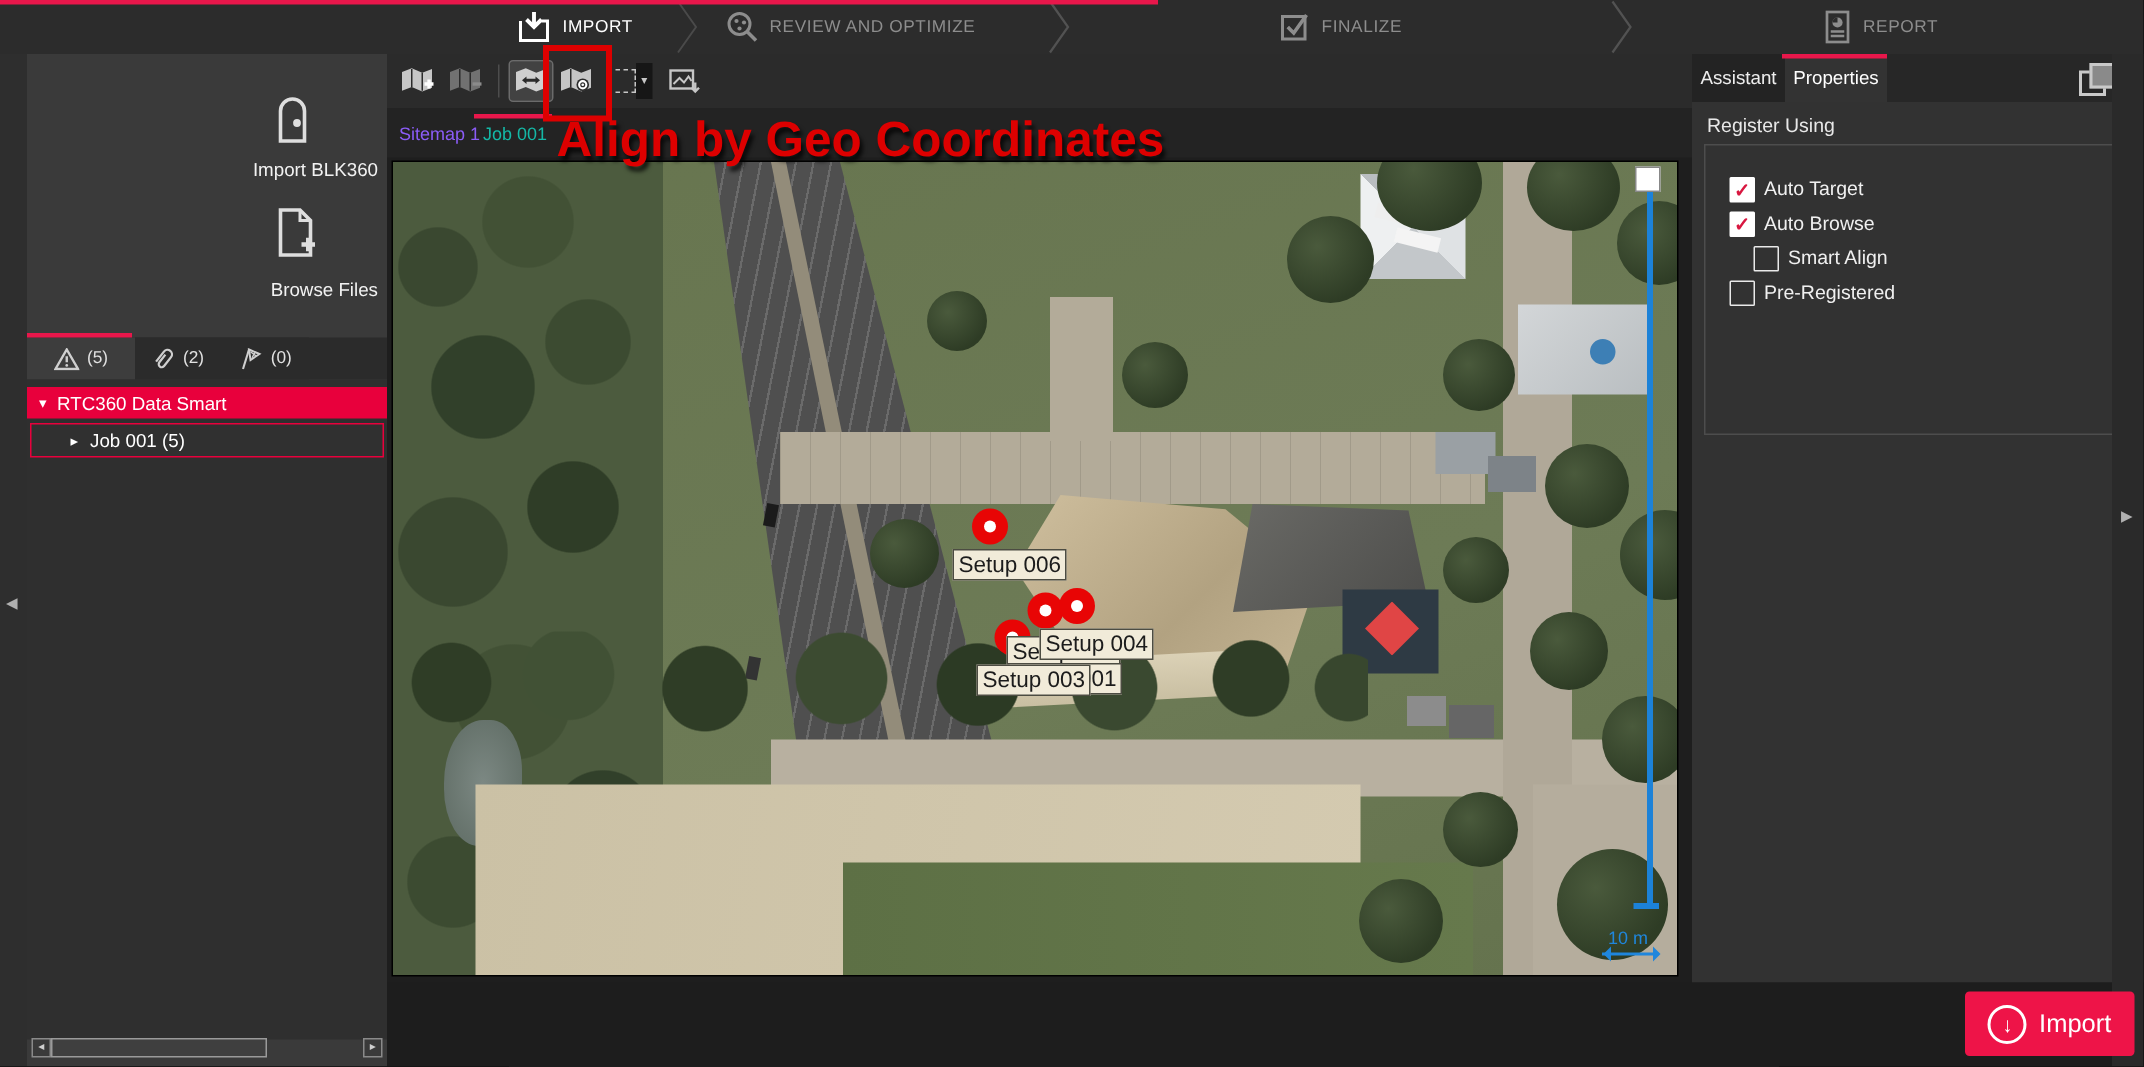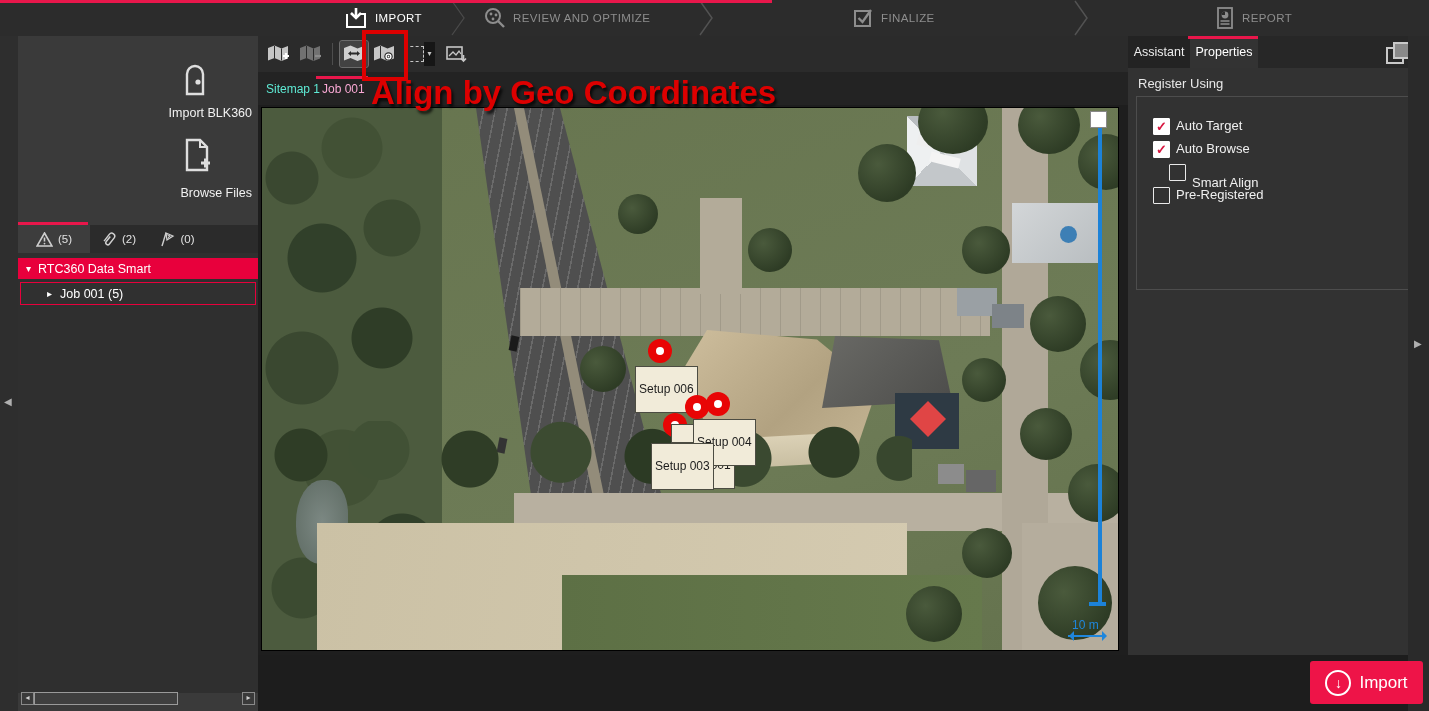--- a/index.html
+++ b/index.html
@@ -19,25 +19,25 @@
   .ltab{position:absolute;top:189px;height:28px;display:flex;align-items:center;justify-content:center;gap:5px;background:#2b2b2b;color:#e2e2e2;font-size:11.5px;}
   .ltab.active{background:#3d3d3d;}
   .tree-root{position:absolute;left:0;top:222px;width:240px;height:21px;background:#e8003c;color:#fff;font-size:12.5px;display:flex;align-items:center;}
   .tree-child{position:absolute;left:2px;top:246px;width:234px;height:21px;border:1px solid #e8003c;color:#fff;font-size:12.5px;display:flex;align-items:center;background:#303030;}
   .scrollbtn{position:absolute;width:11px;height:11px;border:1px solid #8a8a8a;color:#cfcfcf;font-size:8px;line-height:10px;text-align:center;background:#3a3a3a;}
   
   #toolbar{position:absolute;left:258px;top:36px;width:870px;height:36px;background:#2b2b2b;border-bottom:1px solid #1b1b1b;}
   .tbtn{position:absolute;top:5px;width:28px;height:26px;display:flex;align-items:center;justify-content:center;border-radius:2px;}
   .tbtn.sel{background:#424242;outline:1px solid #6b6b6b;}
   #maptabs{position:absolute;left:258px;top:72px;width:870px;height:33px;background:#232323;}
-  .mtab{position:absolute;top:0;height:33px;display:flex;align-items:center;font-size:12px;color:#5eead4;}
-  .mtab.active{color:#f9a8d4;}
+  .mtab{position:absolute;top:0;height:33px;display:flex;align-items:center;font-size:12px;color:#8b5cf6;}
+  .mtab.active{color:#14b8a6;}
   #map{position:absolute;left:262px;top:108px;width:856px;height:542px;background:linear-gradient(160deg,#67754f,#6d7b56 60%,#64724d);overflow:hidden;outline:1px solid #000;}
   .tree{position:absolute;border-radius:50%;background:radial-gradient(circle at 35% 35%,#4a5a3c,#2e3c25 72%);}
-  .mlabel{position:absolute;background:#f1ebd9;border:1px solid #4c4c42;color:#1c1c1c;font-size:12px;line-height:13px;padding:16px 3px;white-space:nowrap;}
+  .mlabel{position:absolute;background:#f1ebd9;border:1px solid #4c4c42;color:#1c1c1c;font-size:15px;line-height:13px;padding:3px 3px;white-space:nowrap;}
   .mdot{position:absolute;width:24px;height:24px;border-radius:50%;background:#e80505;z-index:1;}
   .mdot::after{content:"";position:absolute;left:8px;top:8px;width:8px;height:8px;border-radius:50%;background:#fff;}
   
   #anno-rect{position:absolute;left:362px;top:30px;width:38px;height:43px;border:4px solid #dd0000;z-index:40;}
   #anno-text{position:absolute;left:371px;top:74px;font-size:33px;font-weight:bold;color:#dd0000;text-shadow:2px 3px 3px rgba(0,0,0,.75);z-index:40;white-space:nowrap;}
   
   #rightpanel{position:absolute;left:1128px;top:36px;width:301px;height:619px;background:#323232;}
   .rtab{position:absolute;top:0;height:32px;display:flex;align-items:center;justify-content:center;font-size:12.5px;color:#ededed;}
   .groupbox{position:absolute;left:8px;top:60px;width:278px;height:192px;border:1px solid #4d4d4d;}
   .cb{position:absolute;width:15px;height:15px;border:1.5px solid #e9e9e9;background:transparent;border-radius:1px;}
@@ -350,21 +350,21 @@
     <div class="abs" style="left:10px;top:40px;color:#e8e8e8;font-size:13px;">Register Using</div>
     <div class="groupbox"></div>
 
     <div class="cb checked" style="left:25px;top:82px;">✓</div>
     <div class="cb-label" style="left:48px;top:82px;">Auto Target</div>
 
     <div class="cb checked" style="left:25px;top:105px;">✓</div>
     <div class="cb-label" style="left:48px;top:105px;">Auto Browse</div>
 
     <div class="cb" style="left:41px;top:128px;"></div>
-    <div class="cb-label" style="left:64px;top:139px;">Smart Align</div>
+    <div class="cb-label" style="left:64px;top:128px;">Smart Align</div>
 
     <div class="cb" style="left:25px;top:151px;"></div>
     <div class="cb-label" style="left:48px;top:151px;">Pre-Registered</div>
   </div>
 
   <div class="abs" style="left:1408px;top:36px;width:21px;height:675px;background:#2a2a2a;">
     <div class="abs" style="left:6px;top:302px;color:#b0b0b0;font-size:10px;">▶</div>
   </div>
 
   <div class="abs" style="left:258px;top:655px;width:1150px;height:56px;background:#1d1d1d;"></div>

